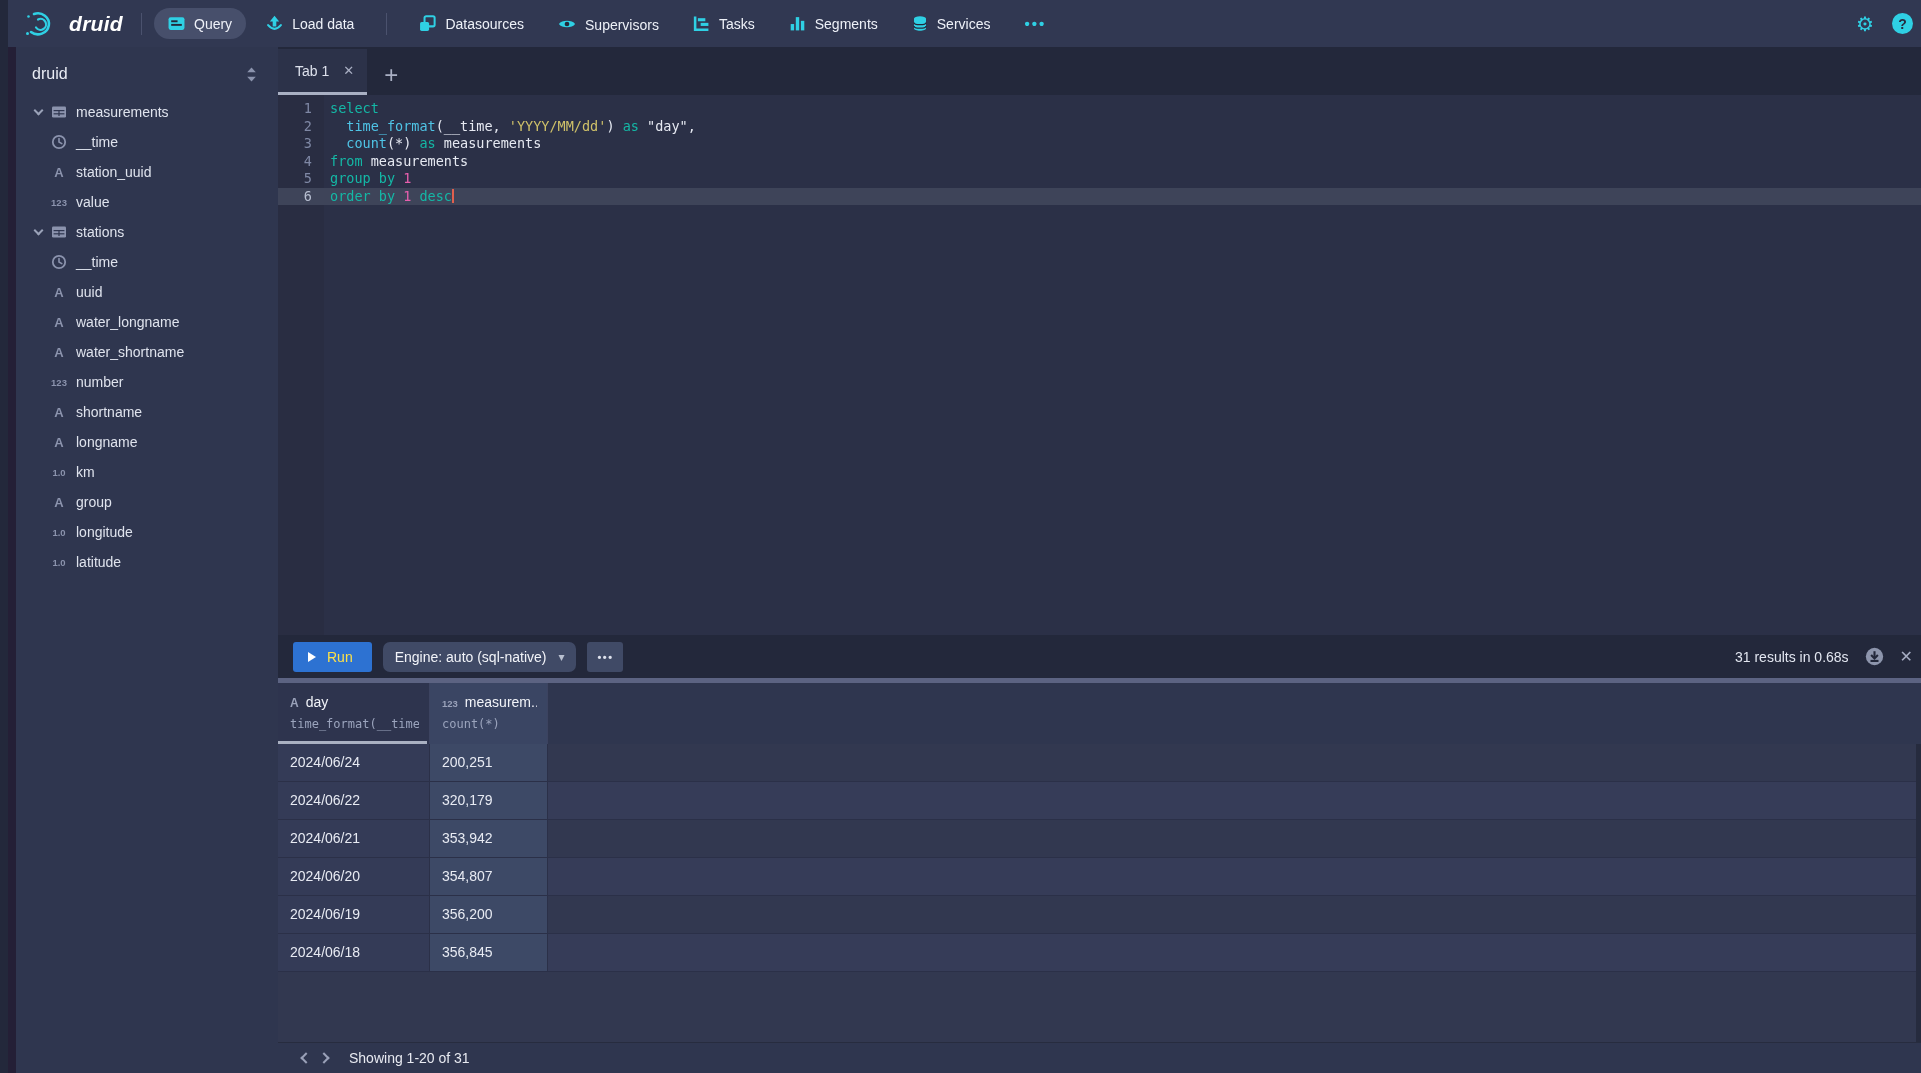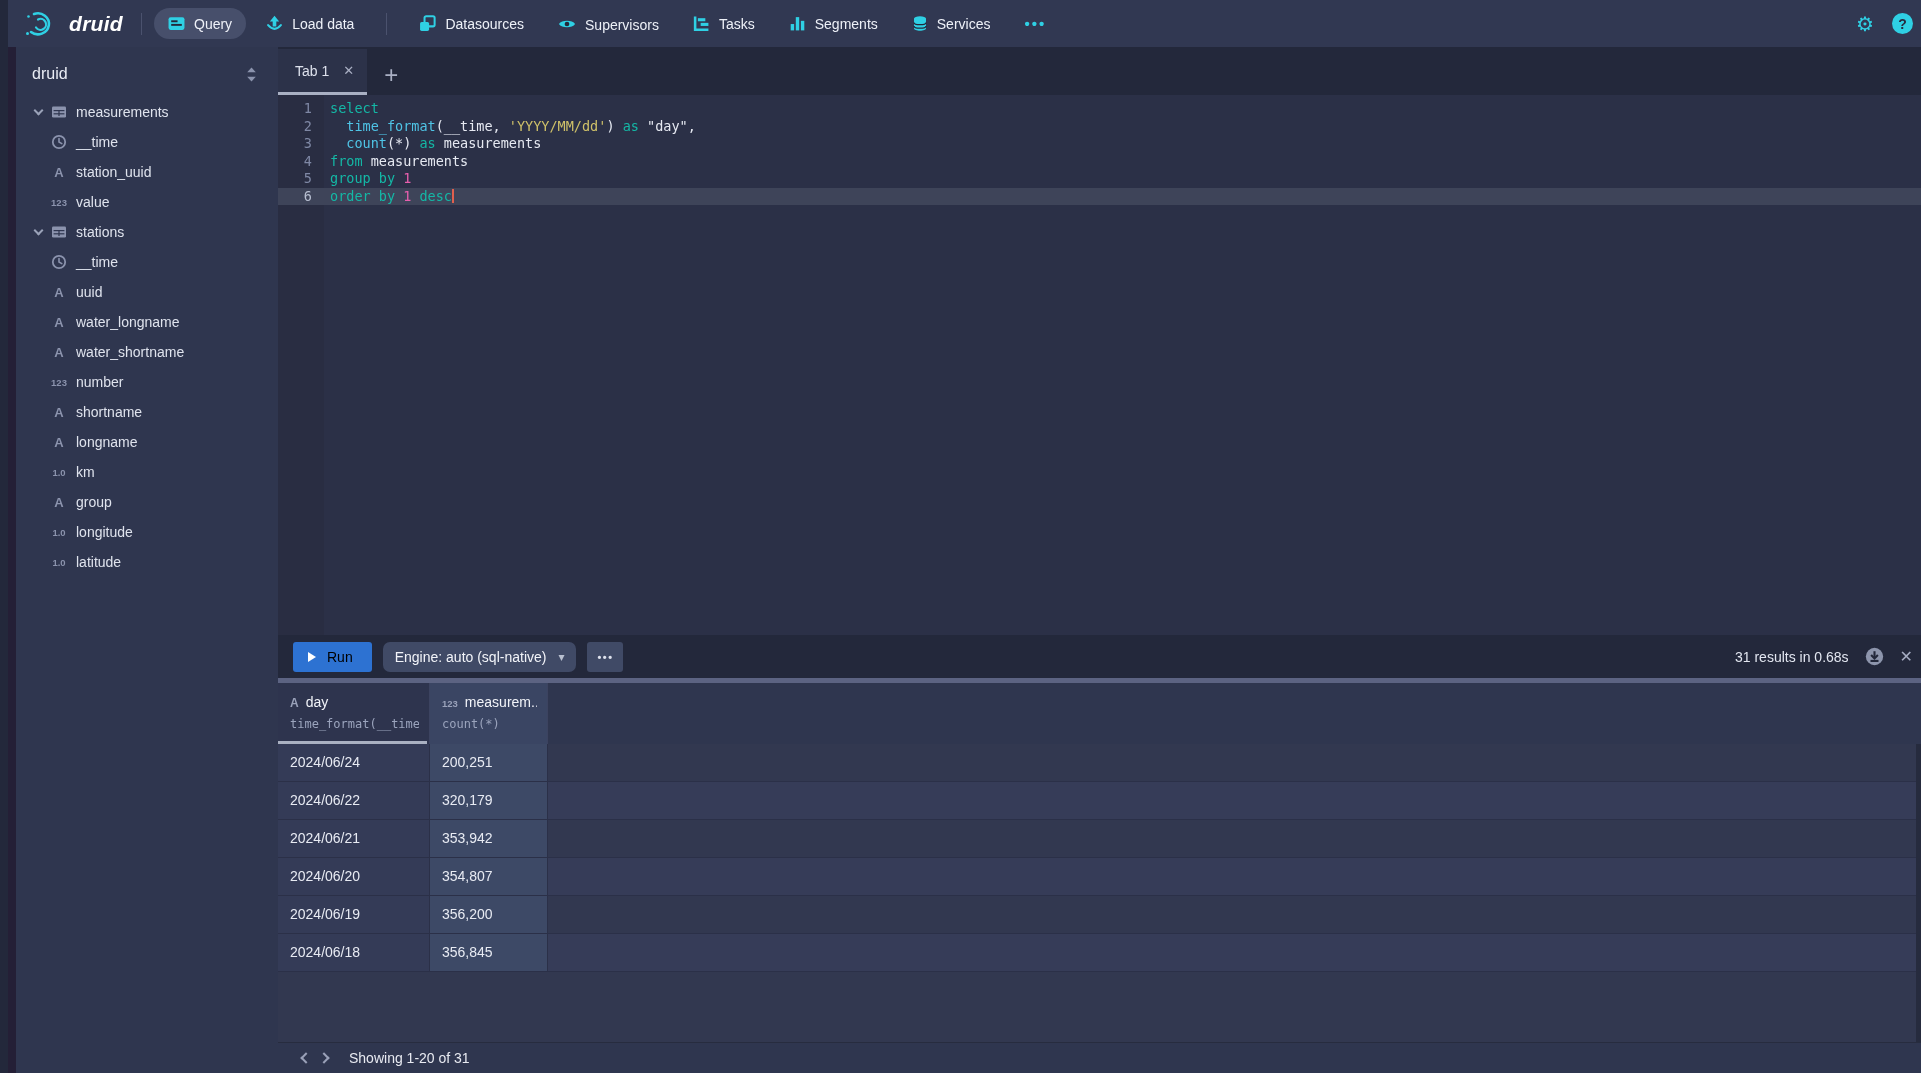--- a/index.html
+++ b/index.html
@@ -54,21 +54,21 @@
   .editor-line.active .ln { color:#b9c0d2; }
   .lt { white-space:pre; padding-left:6px; color:#e6e9f2; }
   .tok-kw { color:#14b8a6; }
   .tok-fn { color:#4fc4e6; }
   .tok-str { color:#cfc169; }
   .tok-num { color:#e75fae; }
   .cursor { display:inline-block; width:2px; height:14px; background:#e0604e; vertical-align:-2px; }
 
   
   .runbar { height:43px; flex:none; background:#23283b; display:flex; align-items:center; padding:0 16px 0 15px; gap:11px; }
-  .run-btn { background:#2d72d2; color:#000000; font-size:14px; height:30px; padding:0 19px 0 15px; border-radius:3px; display:flex; align-items:center; gap:11px; cursor:pointer; border:none; }
+  .run-btn { background:#2d72d2; color:#fde047; font-size:14px; height:30px; padding:0 19px 0 15px; border-radius:3px; display:flex; align-items:center; gap:11px; cursor:pointer; border:none; }
   .play-tri { width:0; height:0; border-left:8px solid #fff; border-top:5px solid transparent; border-bottom:5px solid transparent; }
   .engine-btn { background:#404a66; color:#f2f4f9; font-size:14px; height:30px; padding:0 12px; border-radius:7px; display:flex; align-items:center; gap:12px; cursor:pointer; border:none; }
   .caret-down { color:#b9c0d0; font-size:12px; }
   .more-btn { background:#404a66; color:#dfe3ee; height:30px; width:36px; border-radius:3px; display:flex; align-items:center; justify-content:center; font-size:11px; letter-spacing:1.5px; font-weight:bold; cursor:pointer; border:none; }
   .runbar-right { margin-left:auto; display:flex; align-items:center; gap:16px; }
   .results-summary { color:#e2e6f0; font-size:14px; }
   .dl-icon { color:#8d95ac; display:flex; cursor:pointer; }
   .close-x { color:#a6adc2; font-size:16px; cursor:pointer; }
 
   .splitter { height:5px; background:#5c6382; flex:none; cursor:row-resize; }

